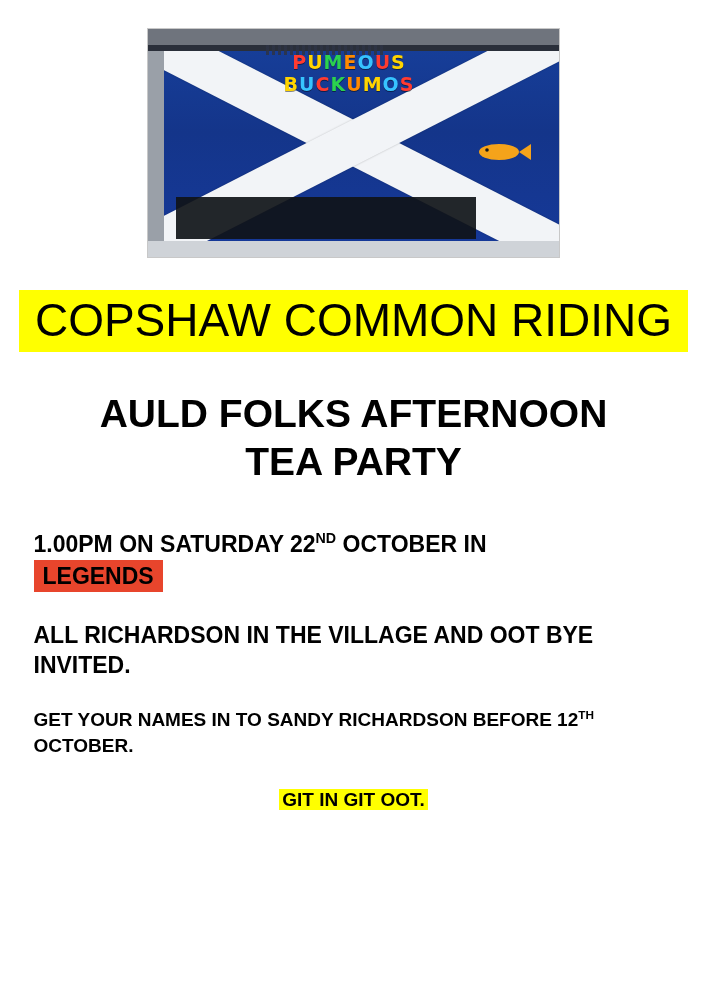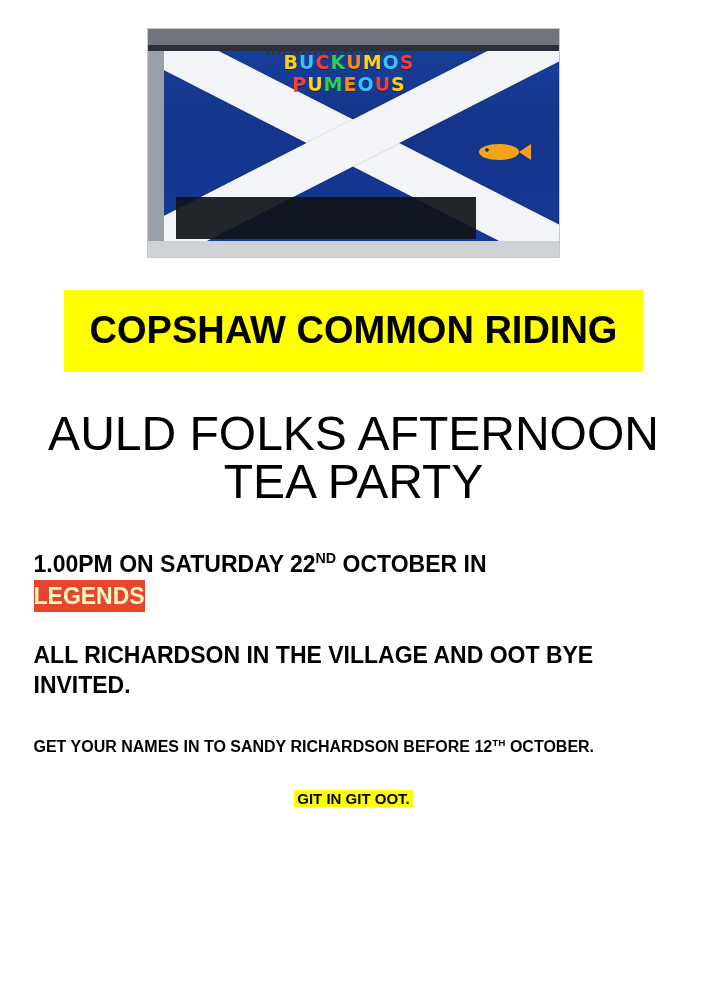--- a/index.html
+++ b/index.html
@@ -116,71 +116,71 @@
     opacity: .85;
   }
 
   
   .title-band {
     margin-top: 32px;
     background: #ffff00;
     padding: 2px 10px 4px 10px;
   }
   .title-band h1 {
-    margin: 16px;
-    font-size: 38px;
-    font-weight: bold;
+    margin: 6px;
+    font-size: 46px;
+    font-weight: normal;
     letter-spacing: 0px;
     line-height: 44px;
     white-space: nowrap;
   }
 
   .subtitle {
     margin: 38px 0 0 0;
-    font-size: 48px;
-    font-weight: normal;
+    font-size: 39px;
+    font-weight: bold;
     line-height: 48px;
     text-align: center;
     width: 640px;
   }
 
   .line-block {
     width: 640px;
     font-weight: bold;
     line-height: 30px;
   }
   .when {
     margin-top: 36px;
     font-size: 23px;
     line-height: 32px;
   }
   .venue-highlight {
     background: #e8452c;
-    padding: 0 0;
+    padding: 0 9px;
     display: inline-block;
-    color: #fef9c3;
+    color: #000000;
   }
   sup {
     font-size: 0.62em;
     vertical-align: super;
   }
 
   .para {
     margin-top: 28px;
     font-size: 23px;
     line-height: 30px;
   }
   .para.small {
-    font-size: 16px;
+    font-size: 19px;
     line-height: 26px;
-    margin-top: 30px;
+    margin-top: 22px;
   }
   .closing {
     margin-top: 30px;
-    font-size: 15px;
+    font-size: 19px;
     font-weight: bold;
   }
   .closing .hl {
     background: #ffff00;
     padding: 0 3px;
   }
 </style>
 </head>
 <body>
 
@@ -189,24 +189,24 @@
   <div class="flag-photo">
     <div class="flag-sky"></div>
     <div class="saltire-bar a"></div>
     <div class="saltire-bar b"></div>
     <div class="flag-top-strip"></div>
     <div class="flag-top-strip2"></div>
     <div class="flag-left-post"></div>
     <div class="flag-scribble"></div>
     <div class="flag-letters">
       <div>
-        <span class="l" style="color:#ffd400">B</span><span class="l" style="color:#37c3ff">U</span><span class="l" style="color:#ff3b30">C</span><span class="l" style="color:#2bd14f">K</span><span class="l" style="color:#ff8a00">U</span><span class="l" style="color:#ffd400">M</span><span class="l" style="color:#37c3ff">O</span><span class="l" style="color:#ff3b30">S</span>
+        <span class="l" style="color:#ff3b30">P</span><span class="l" style="color:#ffd400">U</span><span class="l" style="color:#2bd14f">M</span><span class="l" style="color:#ff8a00">E</span><span class="l" style="color:#37c3ff">O</span><span class="l" style="color:#ff3b30">U</span><span class="l" style="color:#ffd400">S</span>
       </div>
       <div>
-        <span class="l" style="color:#ff3b30">P</span><span class="l" style="color:#ffd400">U</span><span class="l" style="color:#2bd14f">M</span><span class="l" style="color:#ff8a00">E</span><span class="l" style="color:#37c3ff">O</span><span class="l" style="color:#ff3b30">U</span><span class="l" style="color:#ffd400">S</span>
+        <span class="l" style="color:#ffd400">B</span><span class="l" style="color:#37c3ff">U</span><span class="l" style="color:#ff3b30">C</span><span class="l" style="color:#2bd14f">K</span><span class="l" style="color:#ff8a00">U</span><span class="l" style="color:#ffd400">M</span><span class="l" style="color:#37c3ff">O</span><span class="l" style="color:#ff3b30">S</span>
       </div>
     </div>
     <svg class="fish" viewBox="0 0 54 22">
       <ellipse cx="22" cy="11" rx="20" ry="8" fill="#f5a31a"></ellipse>
       <polygon points="42,11 54,3 54,19" fill="#f5a31a"></polygon>
       <circle cx="10" cy="9" r="1.8" fill="#1a1a1a"></circle>
     </svg>
     <div class="flag-bottom-dark"></div>
     <div class="flag-bottom-edge"></div>
   </div>

